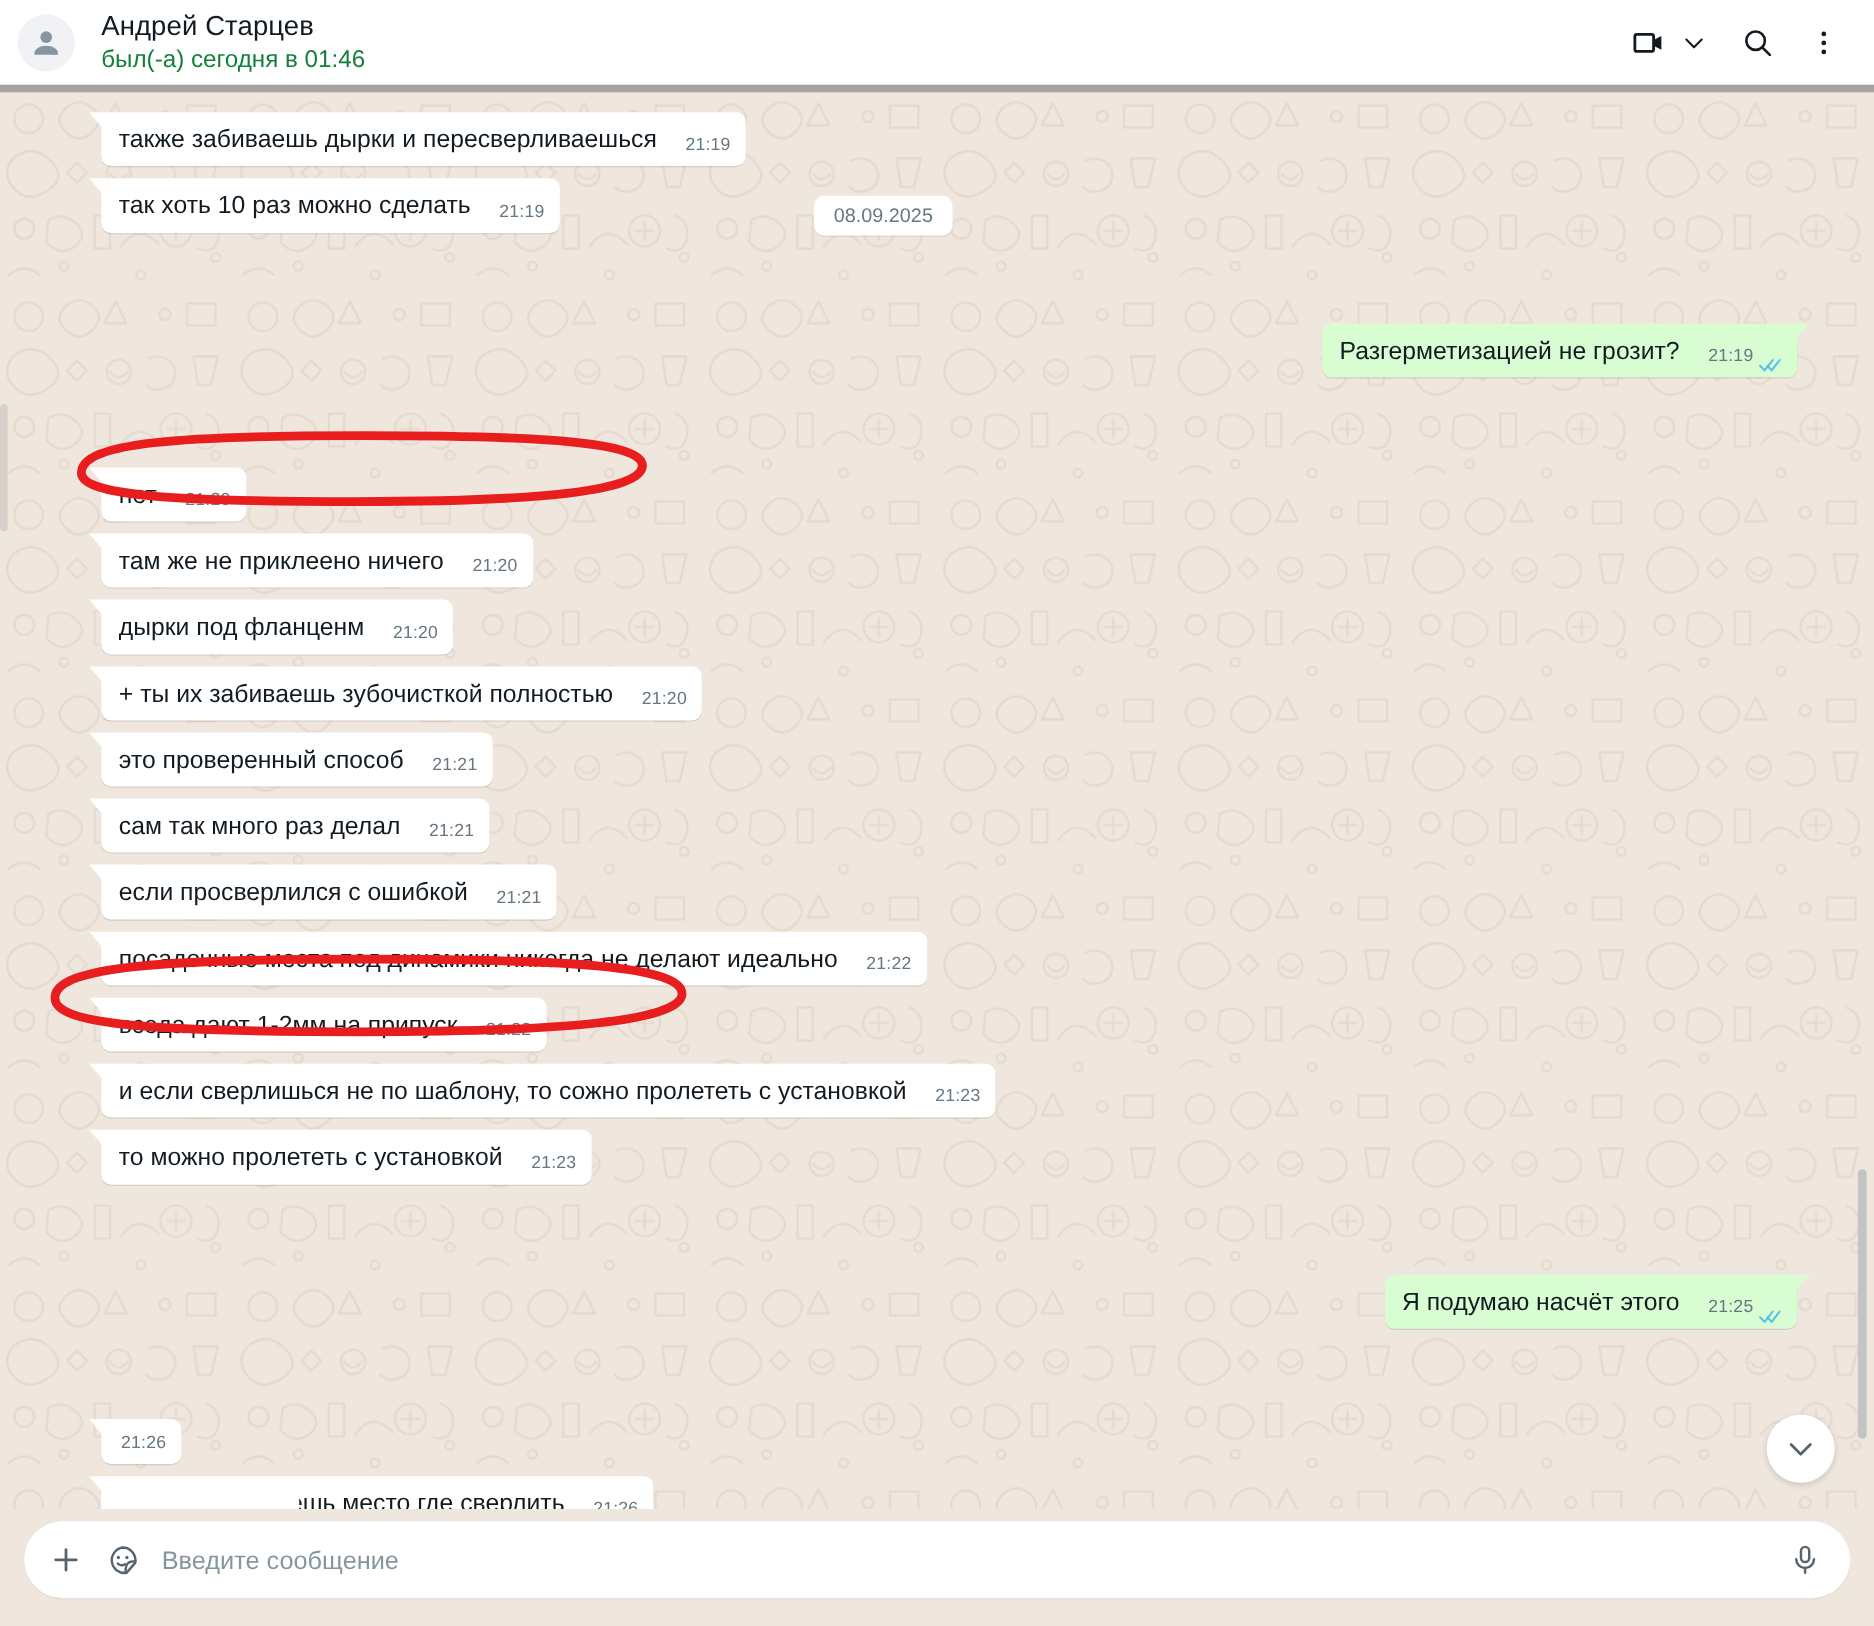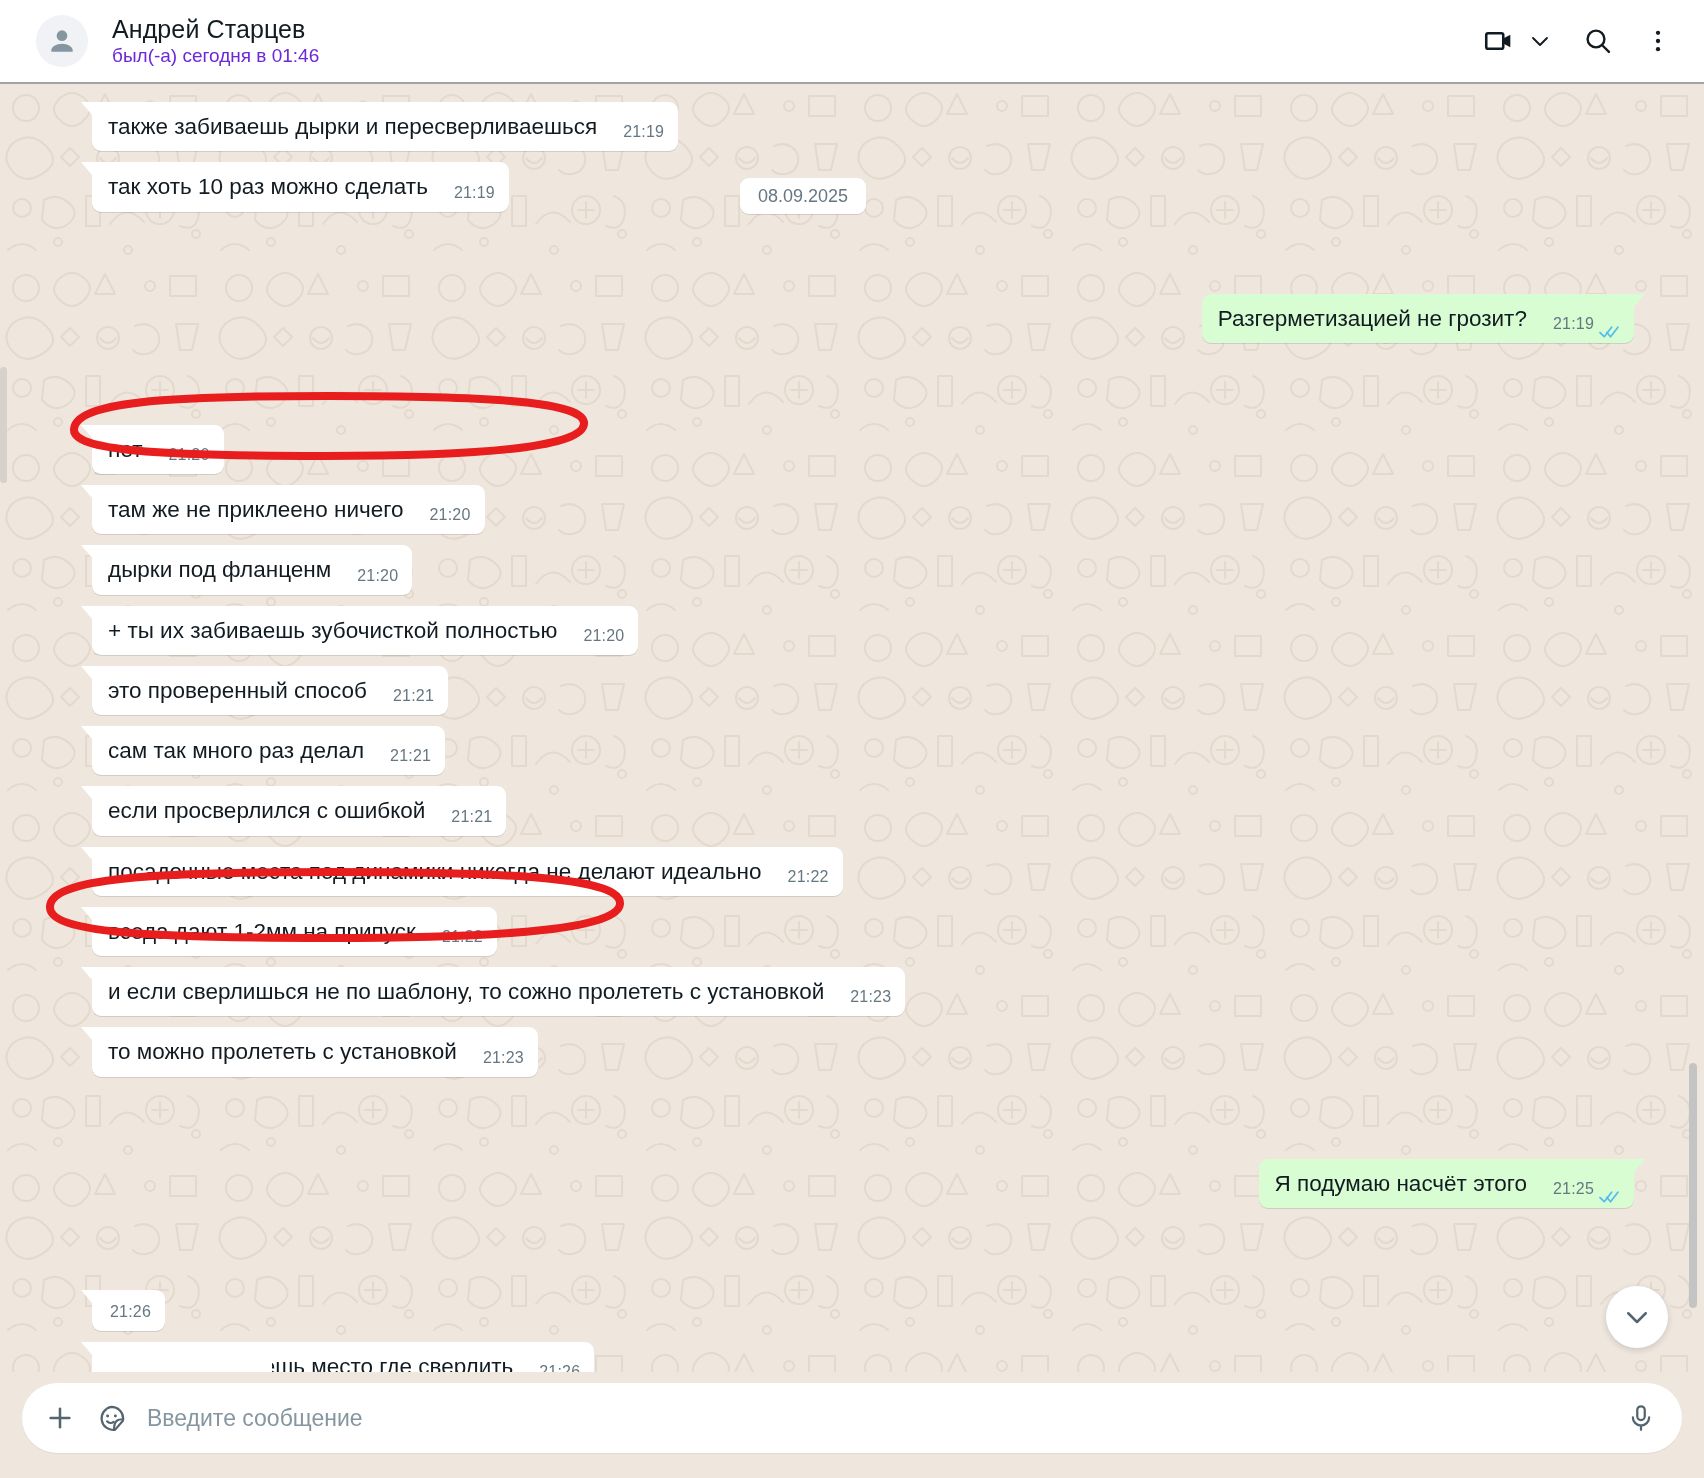--- a/index.html
+++ b/index.html
@@ -9,34 +9,34 @@
     overflow: hidden;
     background: #efe7de;
   }
   .app { position: relative; width: 1704px; height: 1478px; display: flex; flex-direction: column; background:#efe7de; }
 
   
   .header {
     height: 84px; min-height: 84px;
     background: #ffffff;
     display: flex; align-items: center;
-    padding: 0 26px 0 36px;
-    border-bottom: 2px solid #a3a3a3;
+    padding: 0 26px 0 16px;
+    border-bottom: 7px solid #a3a3a3;
     position: relative; z-index: 30;
   }
   .avatar {
     width: 52px; height: 52px; border-radius: 50%;
     background: #f0f2f5; flex: 0 0 52px;
     display: flex; align-items: center; justify-content: center;
     margin-right: 24px;
   }
   .avatar svg { width: 32px; height: 32px; fill: #8696a0; }
   .hdr-text { display: flex; flex-direction: column; justify-content: center; gap: 2px; flex: 1 1 auto; min-width: 0; }
   .hdr-name { font-size: 25px; color: #111b21; line-height: 1.15; letter-spacing: .1px; }
-  .hdr-status { font-size: 19px; color: #6d28d9; line-height: 1.15; }
+  .hdr-status { font-size: 22px; color: #15803d; line-height: 1.15; }
   .hdr-actions { display: flex; align-items: center; gap: 30px; margin-left: auto; padding-right: 6px;}
   .hdr-icon { display:flex; align-items:center; justify-content:center; cursor: pointer; }
   .hdr-icon svg { display:block; }
   .video-group { display:flex; align-items:center; gap: 12px; }
 
   
   .chat-wrap { position: relative; flex: 1 1 auto; overflow: hidden; }
   .chat {
     position:absolute; inset:0;
     background-color: #efe7de;

